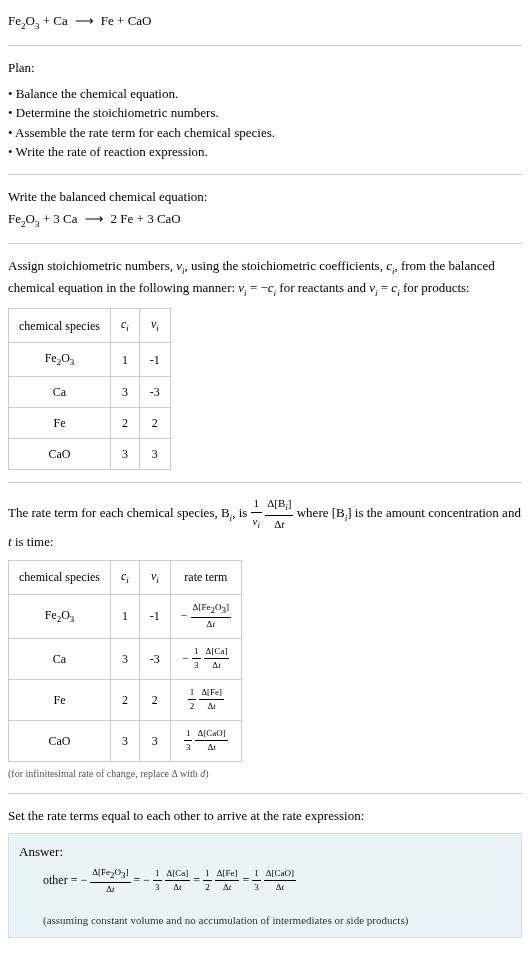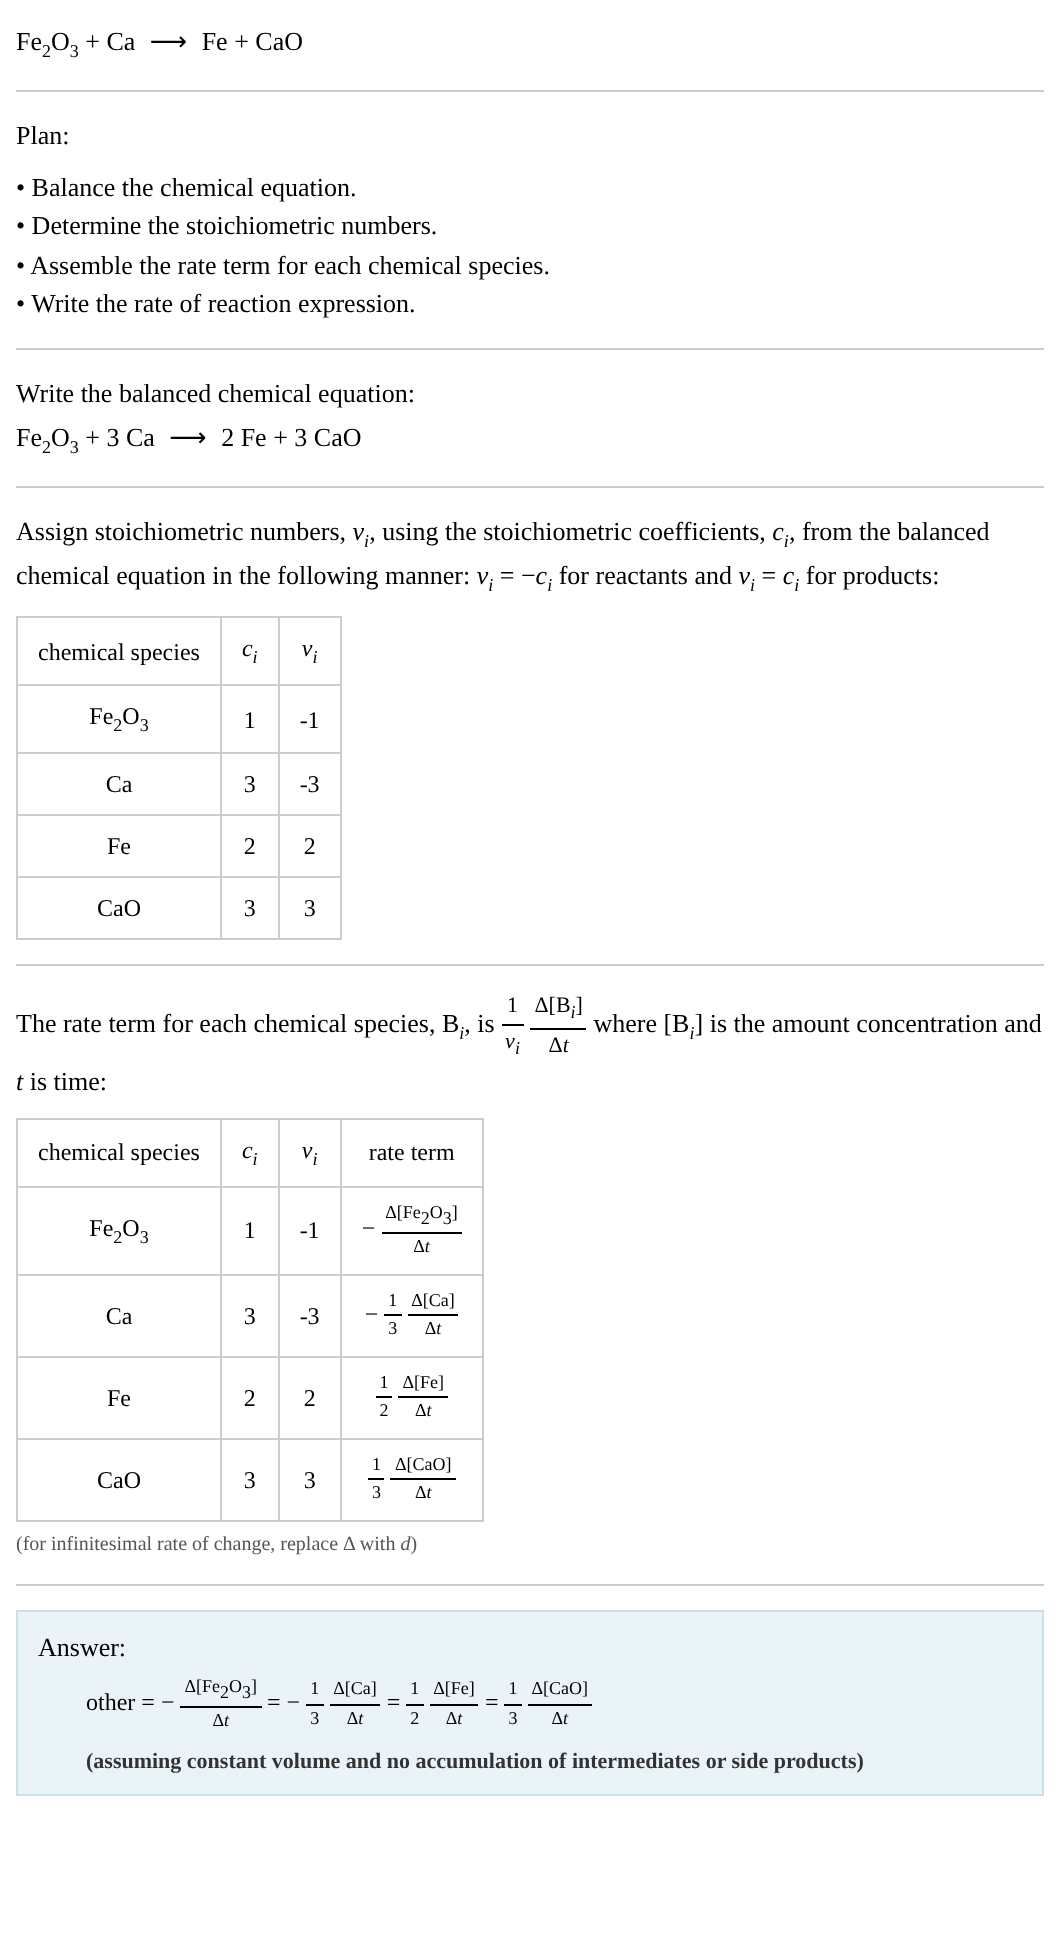--- a/index.html
+++ b/index.html
@@ -94,22 +94,21 @@
       margin-bottom: 4px;
     }
     .answer-eq {
       margin-left: 24px;
       font-size: 12px;
     }
     .answer-note {
       margin-left: 24px;
       font-size: 11px;
       color: #333;
-      margin-top: 5px;
-      font-weight: bold;
+      margin-top: 16px;
     }
     .italic {
       font-style: italic;
     }
   </style>
 </head>
 <body>
 
 <div class="section">
   <div class="equation">
@@ -248,20 +247,21 @@
           <span class="den" style="font-size:9px">Δ<span class="italic">t</span></span>
         </span>
       </td>
     </tr>
   </tbody>
     </table>
   <div class="small-note">(for infinitesimal rate of change, replace Δ with <span class="italic">d</span>)</div>
 </div>
 
 <div>
+  <div>Set the rate terms equal to each other to arrive at the rate expression:</div>
   <div class="answer-box">
     <div class="answer-label">Answer:</div>
     <div class="answer-eq">
       <span>other = </span>
       <span>−</span>
       <span class="frac">
         <span class="num" style="font-size:9px">Δ[Fe<sub>2</sub>O<sub>3</sub>]</span>
         <span class="den" style="font-size:9px">Δ<span class="italic">t</span></span>
       </span>
       <span> = </span>

